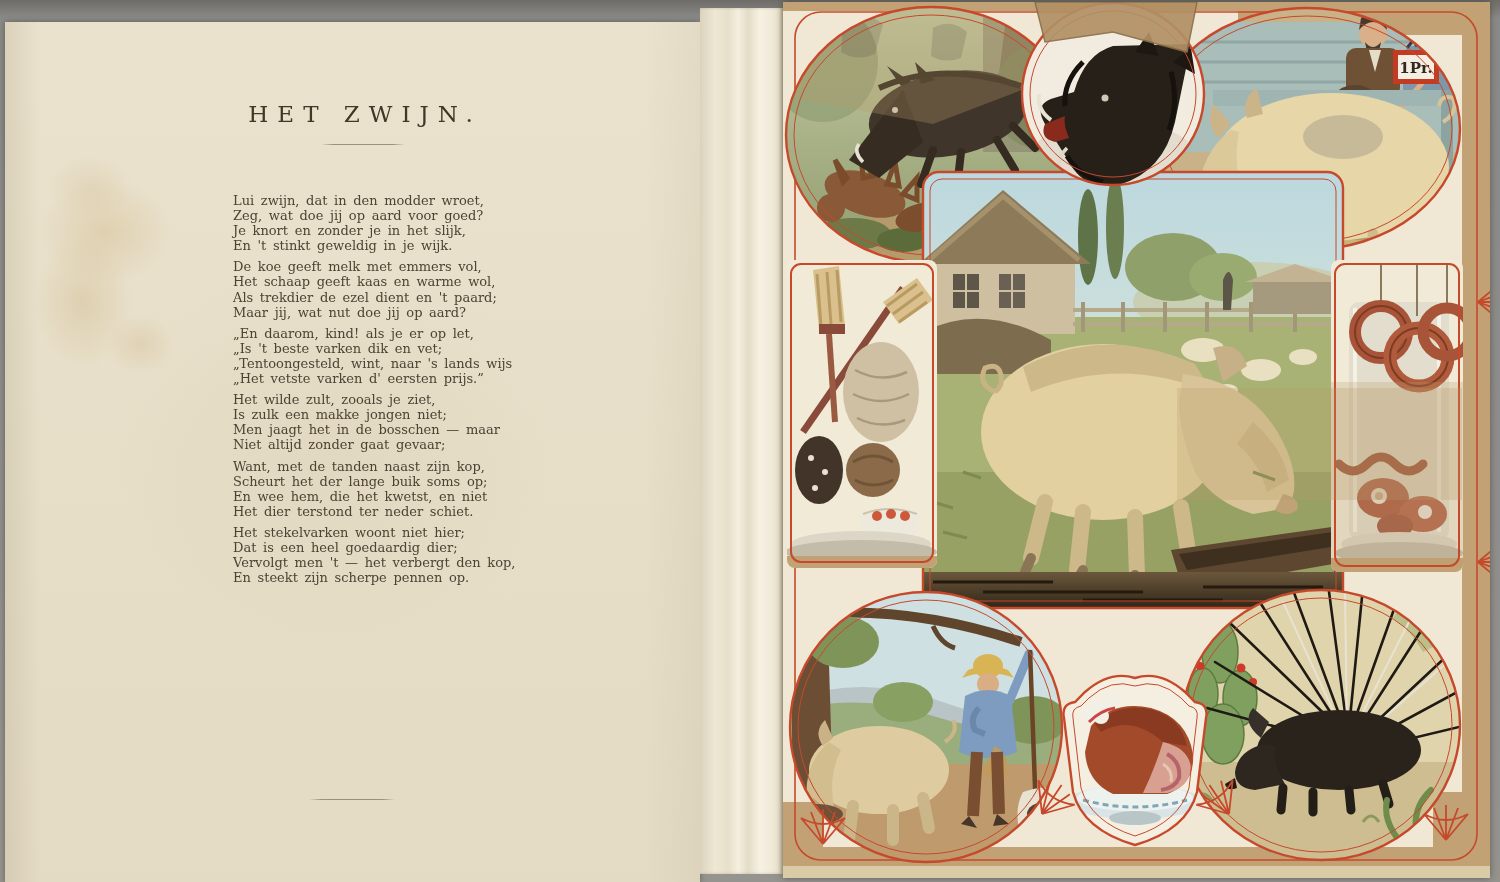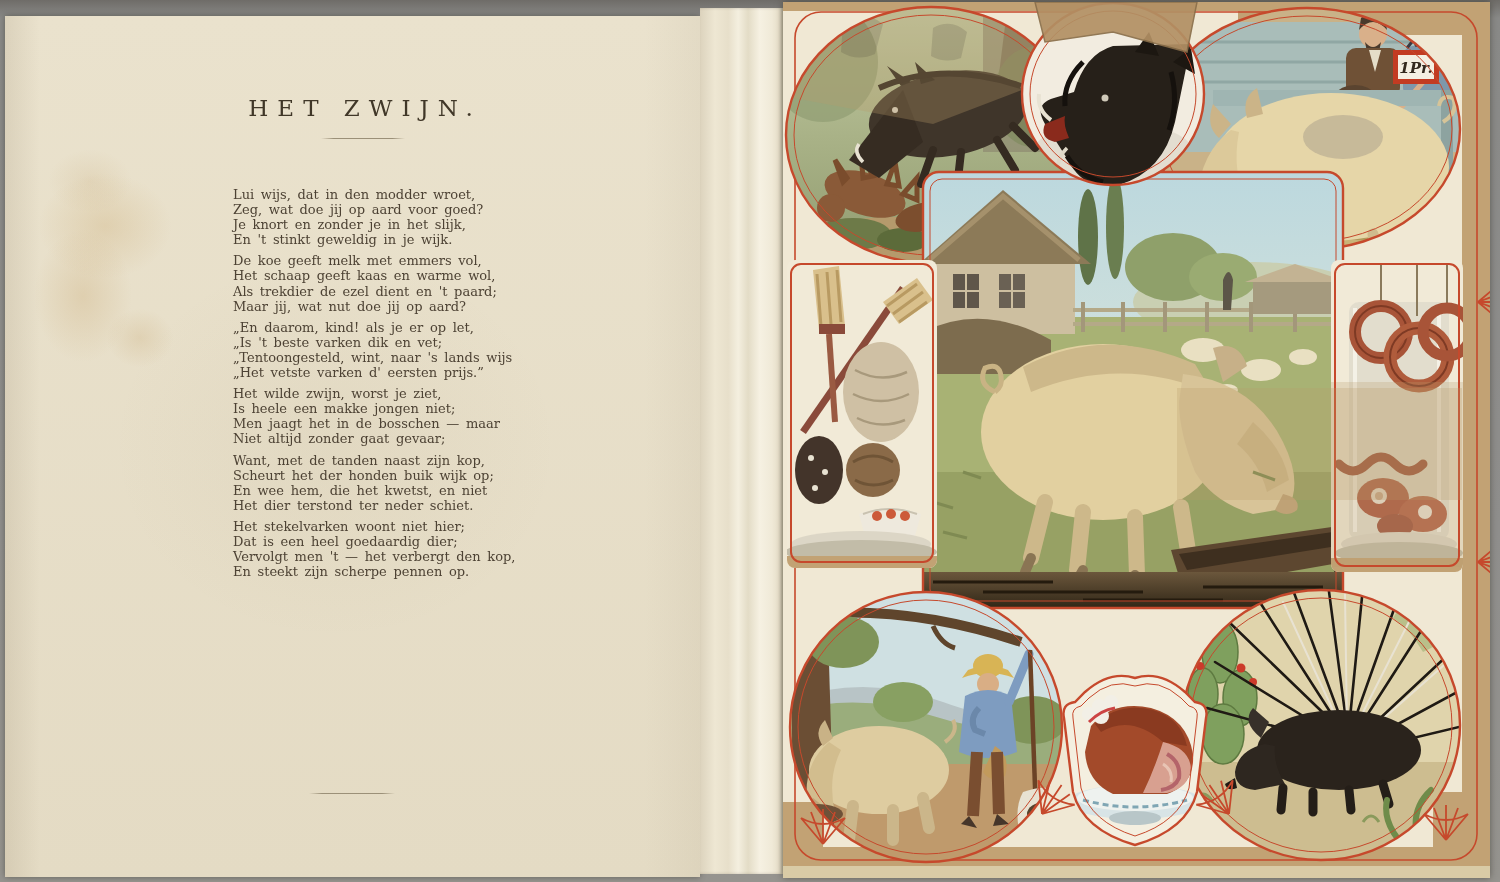--- a/index.html
+++ b/index.html
@@ -3,21 +3,21 @@
 <meta charset="utf-8">
 <style>
   html,body{margin:0;padding:0;}
   body{
     width:1500px;height:882px;position:relative;overflow:hidden;
     background:linear-gradient(180deg,#6f6c68 0,#8a8a88 18px,#908f8d 60%,#96948f 100%);
     font-family:"DejaVu Serif","Liberation Serif",serif;
   }
   .book{position:absolute;inset:0;}
   .left-page{
-    position:absolute;left:5px;top:16px;width:695px;height:861px;
+    position:absolute;left:5px;top:22px;width:695px;height:861px;
     background-color:#e8e0ca;
     background-image:
       radial-gradient(95px 75px at 100px 210px, rgba(190,148,78,.22), transparent 70%),
       radial-gradient(70px 95px at 78px 280px, rgba(185,140,70,.20), transparent 70%),
       radial-gradient(48px 42px at 135px 322px, rgba(180,135,65,.16), transparent 70%),
       radial-gradient(60px 45px at 85px 165px, rgba(180,140,75,.13), transparent 70%),
       radial-gradient(300px 260px at 330px 430px, rgba(120,100,60,.05), transparent 75%),
       linear-gradient(90deg, rgba(110,92,64,.12), rgba(110,92,64,0) 5%, rgba(110,92,64,0) 92%, rgba(110,92,64,.06)),
       linear-gradient(#eae2cd,#e4dbc4);
     box-shadow:0 0 6px rgba(40,35,25,.45);
@@ -34,61 +34,60 @@
   .line{font-size:13px;line-height:15.1px;word-spacing:2.5px;white-space:nowrap;}
   .gutter{
     position:absolute;left:700px;top:8px;width:83px;height:866px;
     background:linear-gradient(90deg,#dcd3bd 0,#eee7d3 18%,#e7dfca 34%,#f4efdf 46%,#e3dcc6 58%,#f6f1e2 72%,#f0ead8 86%,#e6ddc6 100%);
     box-shadow:inset -2px 0 3px rgba(60,50,35,.25);
   }
   .right-page{
     position:absolute;left:783px;top:2px;width:707px;height:876px;
     box-shadow:0 0 7px rgba(40,35,25,.5);
     background:#f0e8d4;
-    font-style:italic;
   }
   .right-page svg{display:block;}
   .tag-text{font-family:"DejaVu Serif","Liberation Serif",serif;font-weight:bold;}
 </style>
 </head>
 <body>
 
 <div class="book">
 
   <div class="left-page">
     <h1 class="page-title">HET ZWIJN.</h1>
     <div class="rule rule-top"></div>
     <div class="poem">
         <div class="stanza">
-          <div class="line">Lui wijs, dat in den modder wroet,</div>
+          <div class="line">Lui zwijn, dat in den modder wroet,</div>
           <div class="line">Zeg, wat doe jij op aard voor goed?</div>
           <div class="line">Je knort en zonder je in het slijk,</div>
           <div class="line">En 't stinkt geweldig in je wijk.</div>
         </div>
         <div class="stanza">
           <div class="line">De koe geeft melk met emmers vol,</div>
           <div class="line">Het schaap geeft kaas en warme wol,</div>
           <div class="line">Als trekdier de ezel dient en 't paard;</div>
           <div class="line">Maar jij, wat nut doe jij op aard?</div>
         </div>
         <div class="stanza">
           <div class="line">„En daarom, kind! als je er op let,</div>
           <div class="line">„Is 't beste varken dik en vet;</div>
           <div class="line">„Tentoongesteld, wint, naar 's lands wijs</div>
           <div class="line">„Het vetste varken d' eersten prijs.”</div>
         </div>
         <div class="stanza">
-          <div class="line">Het wilde zwijn, worst je ziet,</div>
-          <div class="line">Is heele een makke jongen niet;</div>
+          <div class="line">Het wilde zult, zooals je ziet,</div>
+          <div class="line">Is zulk een makke jongen niet;</div>
           <div class="line">Men jaagt het in de bosschen — maar</div>
           <div class="line">Niet altijd zonder gaat gevaar;</div>
         </div>
         <div class="stanza">
           <div class="line">Want, met de tanden naast zijn kop,</div>
-          <div class="line">Scheurt het der honden buik wijk op;</div>
+          <div class="line">Scheurt het der lange buik soms op;</div>
           <div class="line">En wee hem, die het kwetst, en niet</div>
           <div class="line">Het dier terstond ter neder schiet.</div>
         </div>
         <div class="stanza">
           <div class="line">Het stekelvarken woont niet hier;</div>
           <div class="line">Dat is een heel goedaardig dier;</div>
           <div class="line">Vervolgt men 't — het verbergt den kop,</div>
           <div class="line">En steekt zijn scherpe pennen op.</div>
         </div>
       </div>

